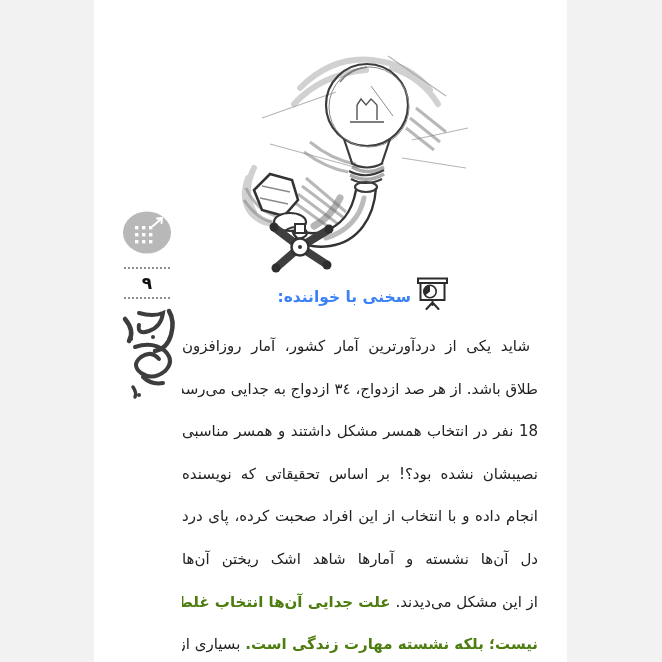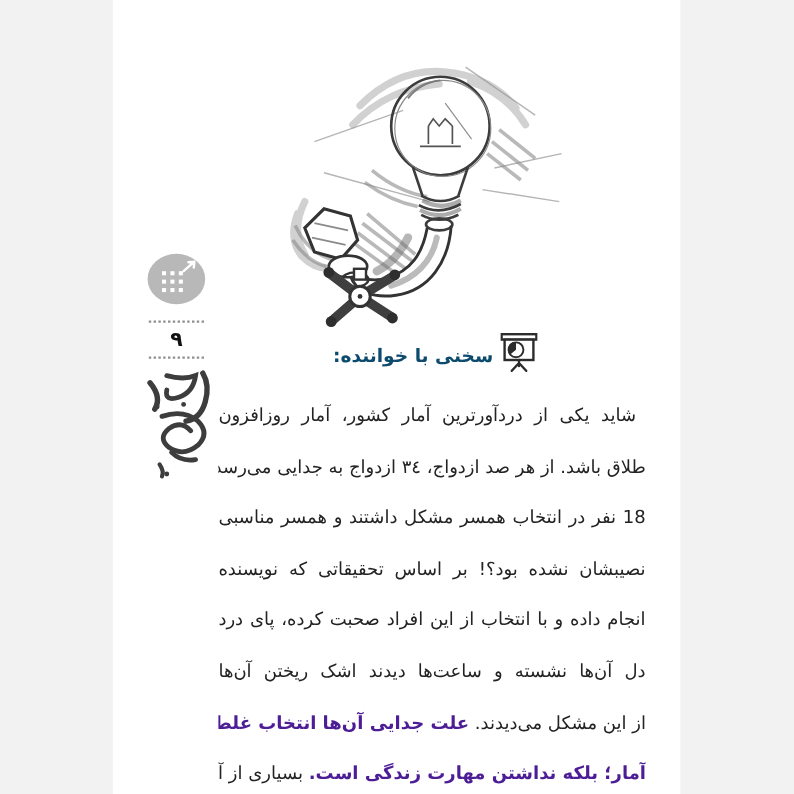--- a/index.html
+++ b/index.html
@@ -13,31 +13,31 @@
   
   .sidebar{position:absolute;left:25px;top:210px;width:56px;text-align:center;}
   .dotted-rule{width:46px;margin:0 auto;border-top:2px dotted #8f8f8f;height:0;}
   .page-number{font-size:17px;font-weight:bold;color:#111;line-height:1;margin:6px 0 5px;}
   .chapter-icon{display:block;margin:0 auto 12px;}
   .calligraphy{display:block;margin:8px auto 0;}
 
   
   .heading-row{position:absolute;top:276px;right:119px;display:flex;direction:rtl;
                align-items:flex-end;gap:6px;}
-  .heading-text{font-size:15.5px;font-weight:bold;color:#0c4a6e;line-height:1.2;padding-bottom:3px;
+  .heading-text{font-size:15.5px;font-weight:bold;color:#3b82f6;line-height:1.2;padding-bottom:3px;
                 letter-spacing:-0.2px;}
 
   
   .paragraph{position:absolute;top:317px;right:29px;width:356px;direction:rtl;
              font-size:15px;color:#232323;}
   .pline{line-height:26.6px;height:26.6px;text-align:justify;text-align-last:justify;
          text-justify:inter-word;white-space:nowrap;overflow:hidden;box-sizing:border-box;margin-top:16px;}
   .pline.first{padding-right:8px;}
   .pline.last{text-align-last:right;}
-  .pline .b{font-weight:bold;color:#4c1d95;}
+  .pline .b{font-weight:bold;color:#4d7c0f;}
 </style>
 </head>
 <body>
 
 <div class="stage">
   <div class="paper">
 
     <svg class="artwork" viewBox="0 0 232 240" fill="none">
 
       <g stroke="#b5b5b5" stroke-width="1.2">
@@ -157,19 +157,19 @@
       </svg>
       <span class="heading-text">سخنی با خواننده:</span>
     </div>
 
     <div class="paragraph">
         <div class="pline first"><span>شاید یکی از دردآورترین آمار کشور، آمار روزافزون</span></div>
         <div class="pline"><span>طلاق باشد. از هر صد ازدواج، ٣٤ ازدواج به جدایی می‌رسد؛</span></div>
         <div class="pline"><span>18 نفر در انتخاب همسر مشکل داشتند و همسر مناسبی</span></div>
         <div class="pline"><span>نصیبشان نشده بود؟! بر اساس تحقیقاتی که نویسنده</span></div>
         <div class="pline"><span>انجام داده و با انتخاب از این افراد صحبت کرده، پای درد</span></div>
-        <div class="pline"><span>دل آن‌ها نشسته و ساعت‌ها دیدند اشک ریختن آن‌ها</span></div>
+        <div class="pline"><span>دل آن‌ها نشسته و آمار‌ها شاهد اشک ریختن آن‌ها</span></div>
         <div class="pline"><span>از این مشکل می‌دیدند. </span><span class="b">علت جدایی آن‌ها انتخاب غلط</span></div>
-        <div class="pline last"><span class="b">آمار؛ بلکه نداشتن مهارت زندگی است.</span><span> بسیاری از آن‌ها</span></div>
+        <div class="pline last"><span class="b">نیست؛ بلکه نشسته مهارت زندگی است.</span><span> بسیاری از آن‌ها</span></div>
       </div>
 
   </div>
 </div>
 
 </body></html>

